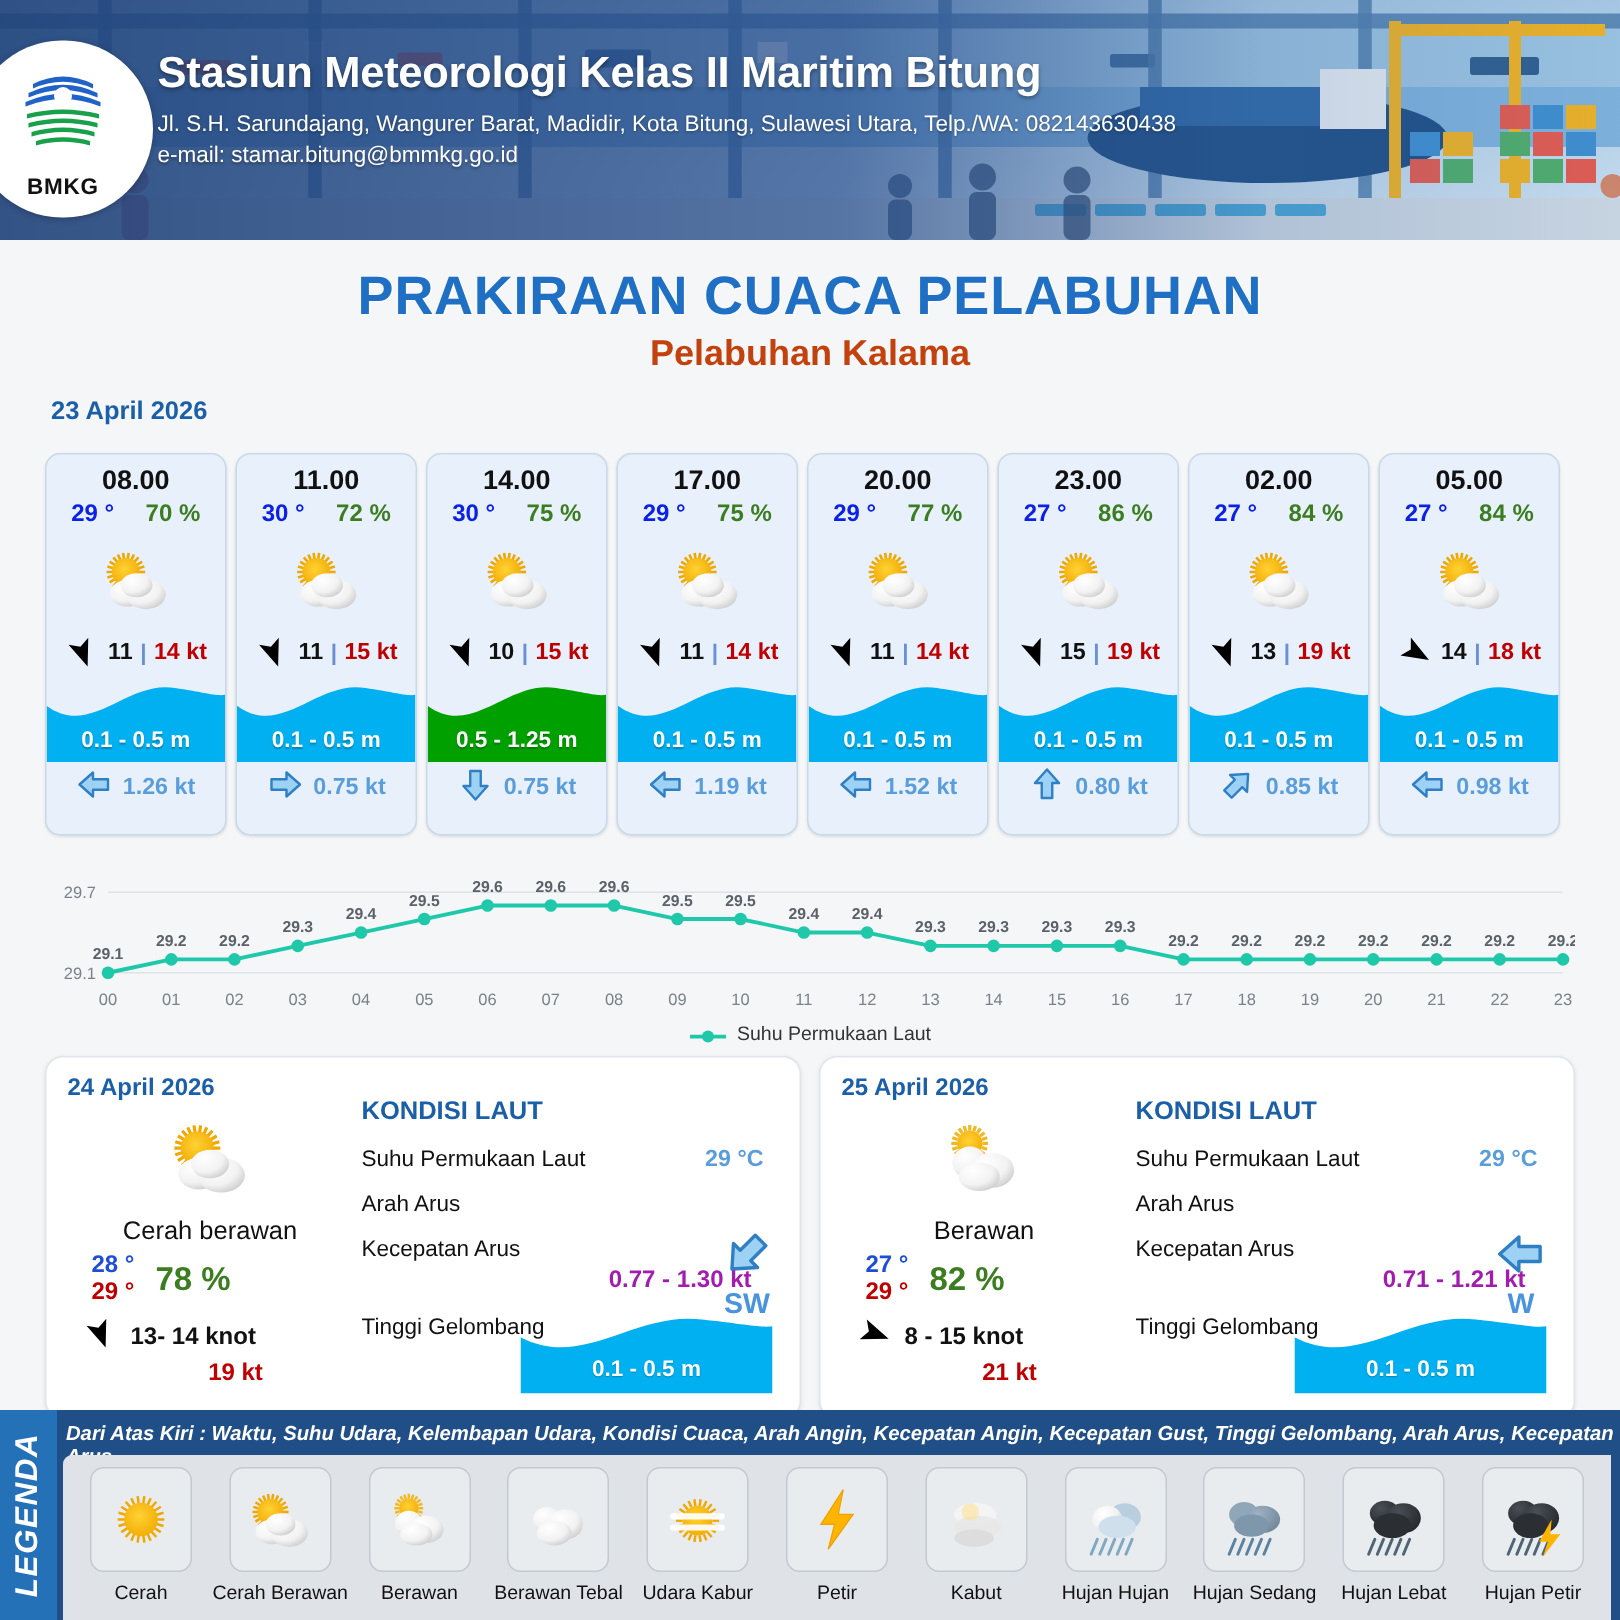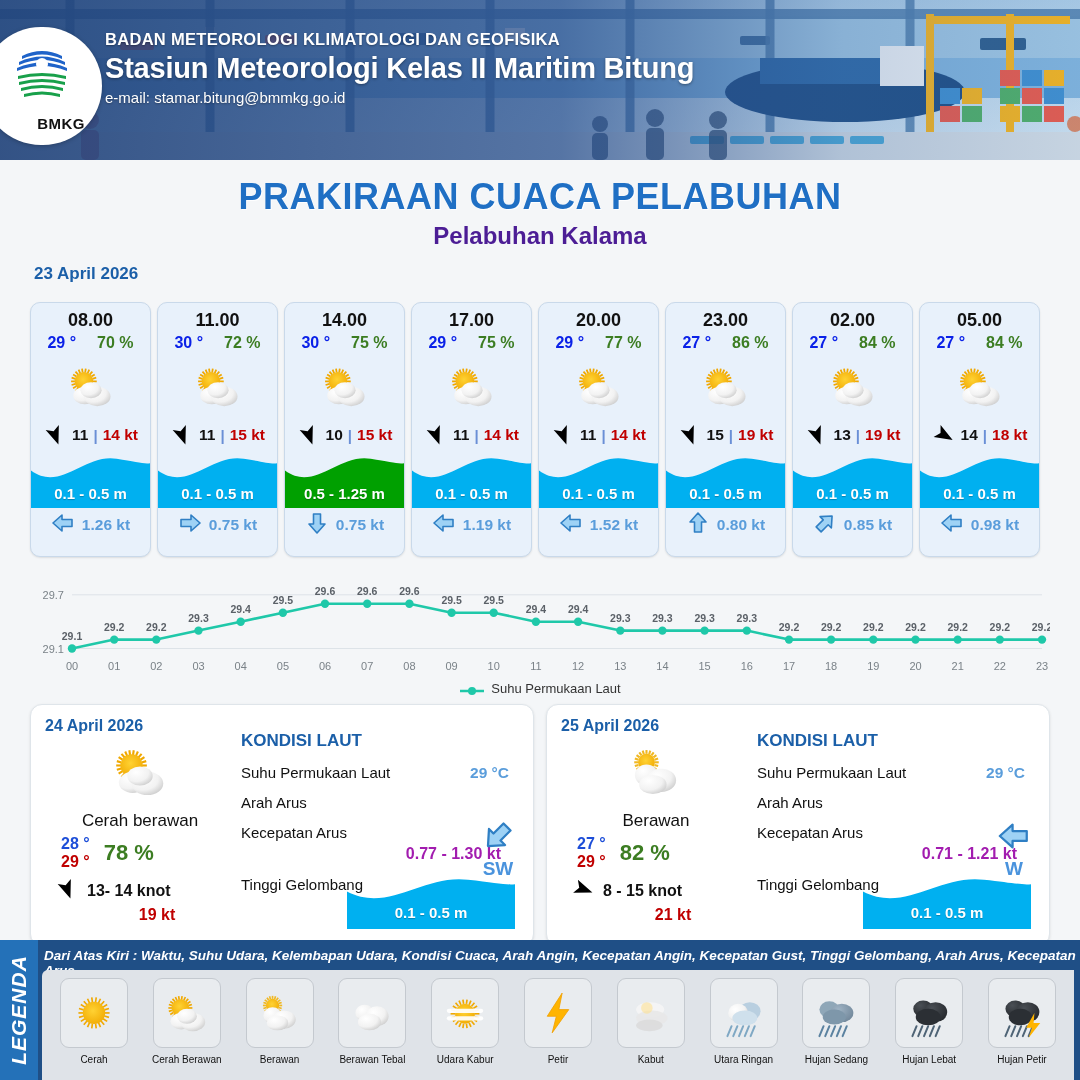--- a/index.html
+++ b/index.html
@@ -25,34 +25,34 @@
   }
   .logo-badge {
     position: absolute; left: -18px; top: 27px;
     width: 120px; height: 118px; border-radius: 60px;
     background: #ffffff;
     display: flex; align-items: center; justify-content: center;
     box-shadow: 0 1px 4px rgba(0,0,0,.25);
     z-index: 4;
   }
   .logo-inner { width: 86px; text-align: center; }
-  .logo-text { font-size: 15px; font-weight: bold; letter-spacing: .5px; color: #111; margin-top: 1px; text-align: right;}
+  .logo-text { font-size: 15px; font-weight: bold; letter-spacing: .5px; color: #111; margin-top: 1px;}
   .hdr-text { position: absolute; left: 105px; top: 30px; z-index: 5; color: #fff; }
   .hdr-line1 { font-size: 16.5px; font-weight: bold; letter-spacing: .3px; text-shadow: 0 1px 2px rgba(0,0,0,.35); }
   .hdr-line2 { font-size: 29px; font-weight: bold; margin-top: 3px; letter-spacing: -.2px; text-shadow: 0 1px 3px rgba(0,0,0,.4); }
   .hdr-line3 { font-size: 15px; margin-top: 8px; text-shadow: 0 1px 2px rgba(0,0,0,.35); }
   .hdr-line4 { font-size: 15px; margin-top: 4px; text-shadow: 0 1px 2px rgba(0,0,0,.35); }
 
   
   .title-block { text-align: center; padding-top: 16px; }
   .main-title {
     font-size: 36px; font-weight: bold; color: #1f6fc4;
     letter-spacing: .5px; text-shadow: 1px 1px 0 rgba(255,255,255,.9);
   }
-  .sub-title { font-size: 24px; font-weight: bold; color: #4c1d95; margin-top: 4px; }
+  .sub-title { font-size: 24px; font-weight: bold; color: #c2410c; margin-top: 4px; }
   .valid-row {
     margin-top: 12px; font-size: 15.5px; color: #111;
     display: flex; justify-content: center; gap: 90px;
   }
   .valid-row b { font-weight: bold; }
   .valid-row span.val { font-weight: normal; }
 
   
   .date-label {
     margin: 14px 0 6px 34px; font-size: 17px; font-weight: bold; color: #1b5fa8;
@@ -154,21 +154,21 @@
     position: absolute; left: 42px; top: 30px; right: 6px; bottom: 0;
     background: #dfe3e8; border-radius: 6px 0 0 0;
     display: flex; justify-content: space-between; padding: 8px 6px 0;
   }
   .leg-item { width: 92px; text-align: center; }
   .leg-box {
     width: 68px; height: 70px; margin: 0 auto;
     background: #e9ecef; border: 1px solid #c4c9cf; border-radius: 9px;
     display: flex; align-items: center; justify-content: center;
   }
-  .leg-lbl { font-size: 10px; color: #111; margin-top: 6px; }
+  .leg-lbl { font-size: 13px; color: #111; margin-top: 6px; }
 </style>
 </head>
 <body>
 
 <div class="header">
   <svg class="hdr-art" viewBox="0 0 1080 160" preserveAspectRatio="none">
     <defs>
       <linearGradient id="skyg" x1="0" y1="0" x2="0" y2="1">
         <stop offset="0%" stop-color="#a9cbe6"></stop>
           <stop offset="100%" stop-color="#cfe3f2"></stop>
@@ -275,22 +275,22 @@
           <path d="M13 42 q23 -6 46 0 l0 3 q-23 -6 -46 0 z"></path>
           <path d="M15 48 q21 -6 42 0 l0 3 q-21 -6 -42 0 z"></path>
           <path d="M18 54 q18 -5 36 0 l0 3 q-18 -5 -36 0 z"></path>
         </g>
       </svg>
       <div class="logo-text">BMKG</div>
     </div>
   </div>
 
   <div class="hdr-text">
-    <div class="hdr-line1">BADAN METEOROLOGI KLIMATOLOGI DAN GEOFISIKA</div>
     <div class="hdr-line2">Stasiun Meteorologi Kelas II Maritim Bitung</div>
+    <div class="hdr-line3">Jl. S.H. Sarundajang, Wangurer Barat, Madidir, Kota Bitung, Sulawesi Utara, Telp./WA: 082143630438</div>
     <div class="hdr-line4">e-mail: stamar.bitung@bmmkg.go.id</div>
   </div>
 </div>
 
 <div class="title-block">
   <div class="main-title">PRAKIRAAN CUACA PELABUHAN</div>
   <div class="sub-title">Pelabuhan Kalama</div>
 </div>
 
 <div class="date-label">23 April 2026</div>
@@ -1583,21 +1583,21 @@
             <ellipse cx="42" cy="28" rx="13" ry="11" fill="#b9cfe0"></ellipse>
             <ellipse cx="28" cy="30" rx="12" ry="11" fill="url(#clhujan-ringan58)"></ellipse>
             <ellipse cx="36" cy="36" rx="15" ry="9" fill="#cfe0ec"></ellipse>
             <line x1="20" y1="46" x2="15" y2="58" stroke="#7fa8c4" stroke-width="2.4" stroke-linecap="round"></line>
             <line x1="27" y1="46" x2="22" y2="58" stroke="#7fa8c4" stroke-width="2.4" stroke-linecap="round"></line>
             <line x1="34" y1="46" x2="29" y2="58" stroke="#7fa8c4" stroke-width="2.4" stroke-linecap="round"></line>
             <line x1="41" y1="46" x2="36" y2="58" stroke="#7fa8c4" stroke-width="2.4" stroke-linecap="round"></line>
             <line x1="48" y1="46" x2="43" y2="58" stroke="#7fa8c4" stroke-width="2.4" stroke-linecap="round"></line>
           </svg>
         </div>
-    <div class="leg-lbl">Utara Ringan</div>
+    <div class="leg-lbl">Hujan Hujan</div>
       </div>
       <div class="leg-item">
         <div class="leg-box">
           <svg width="58" height="49.88" viewBox="0 0 70 60">
             <defs>
     <radialGradient id="clhujan-sedang58" cx="35%" cy="30%" r="75%">
       <stop offset="0%" stop-color="#ffffff"></stop>
                 <stop offset="65%" stop-color="#f2f2f2"></stop>
                 <stop offset="100%" stop-color="#cfcfcf"></stop>
     </radialGradient>

